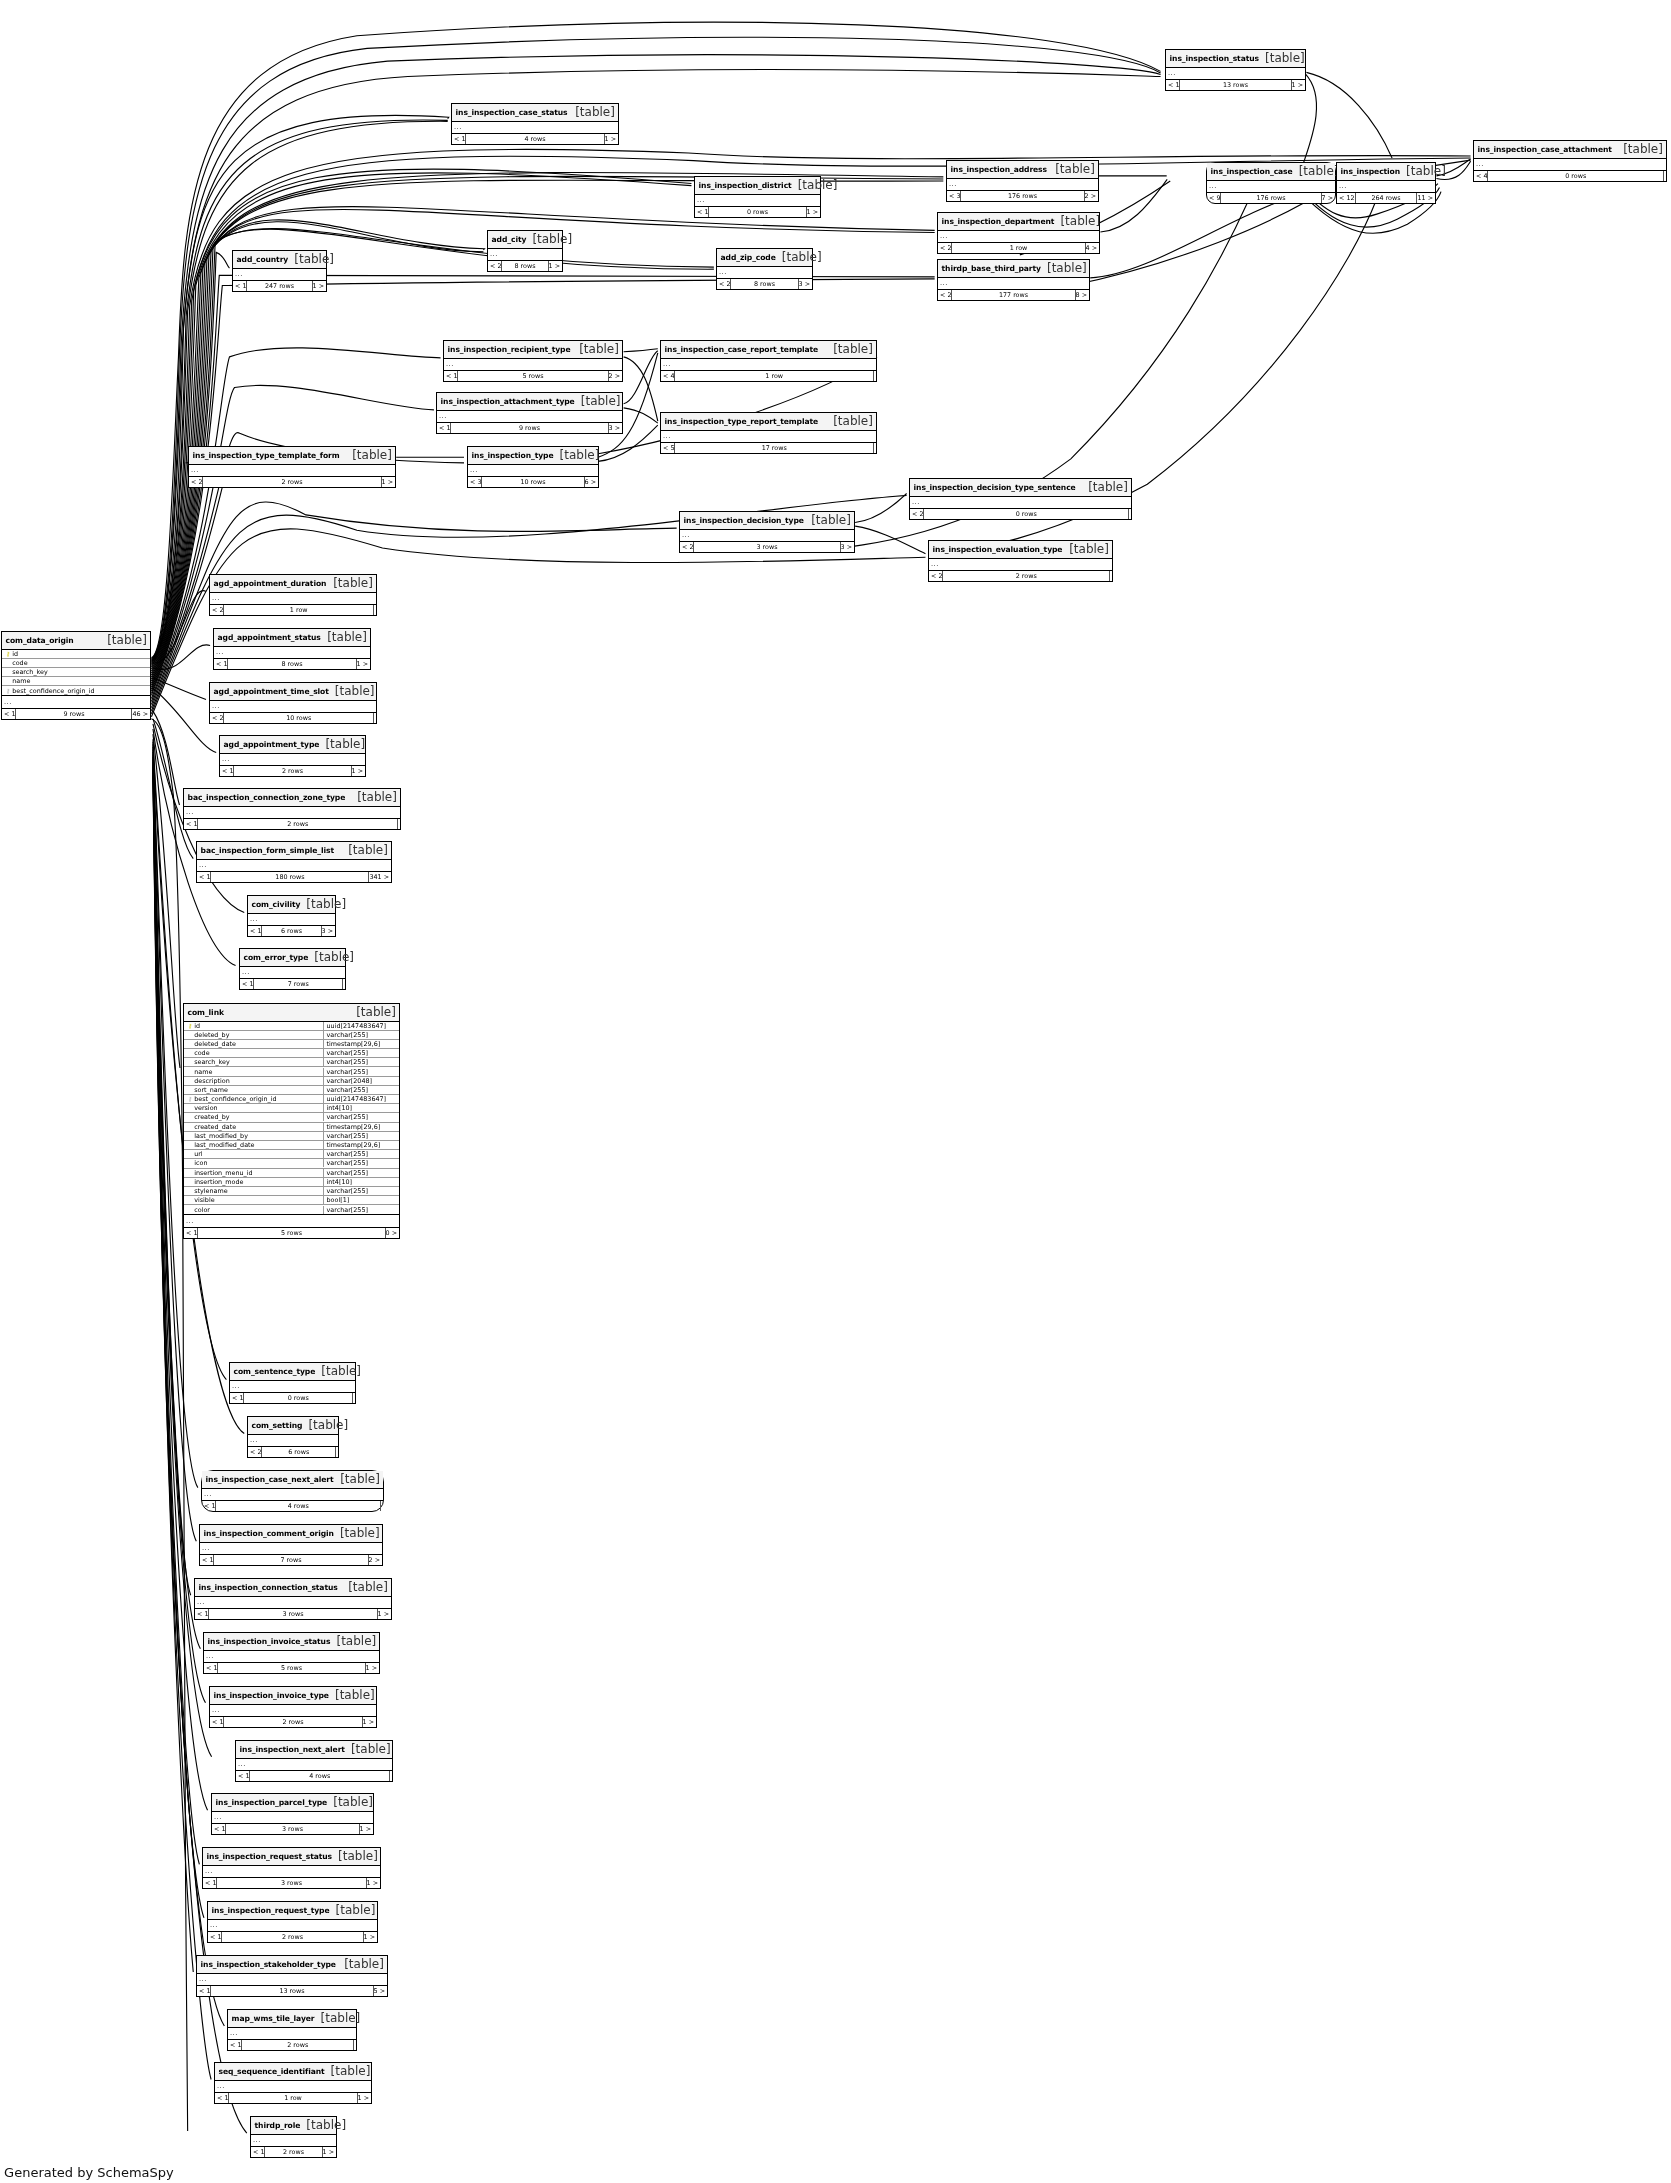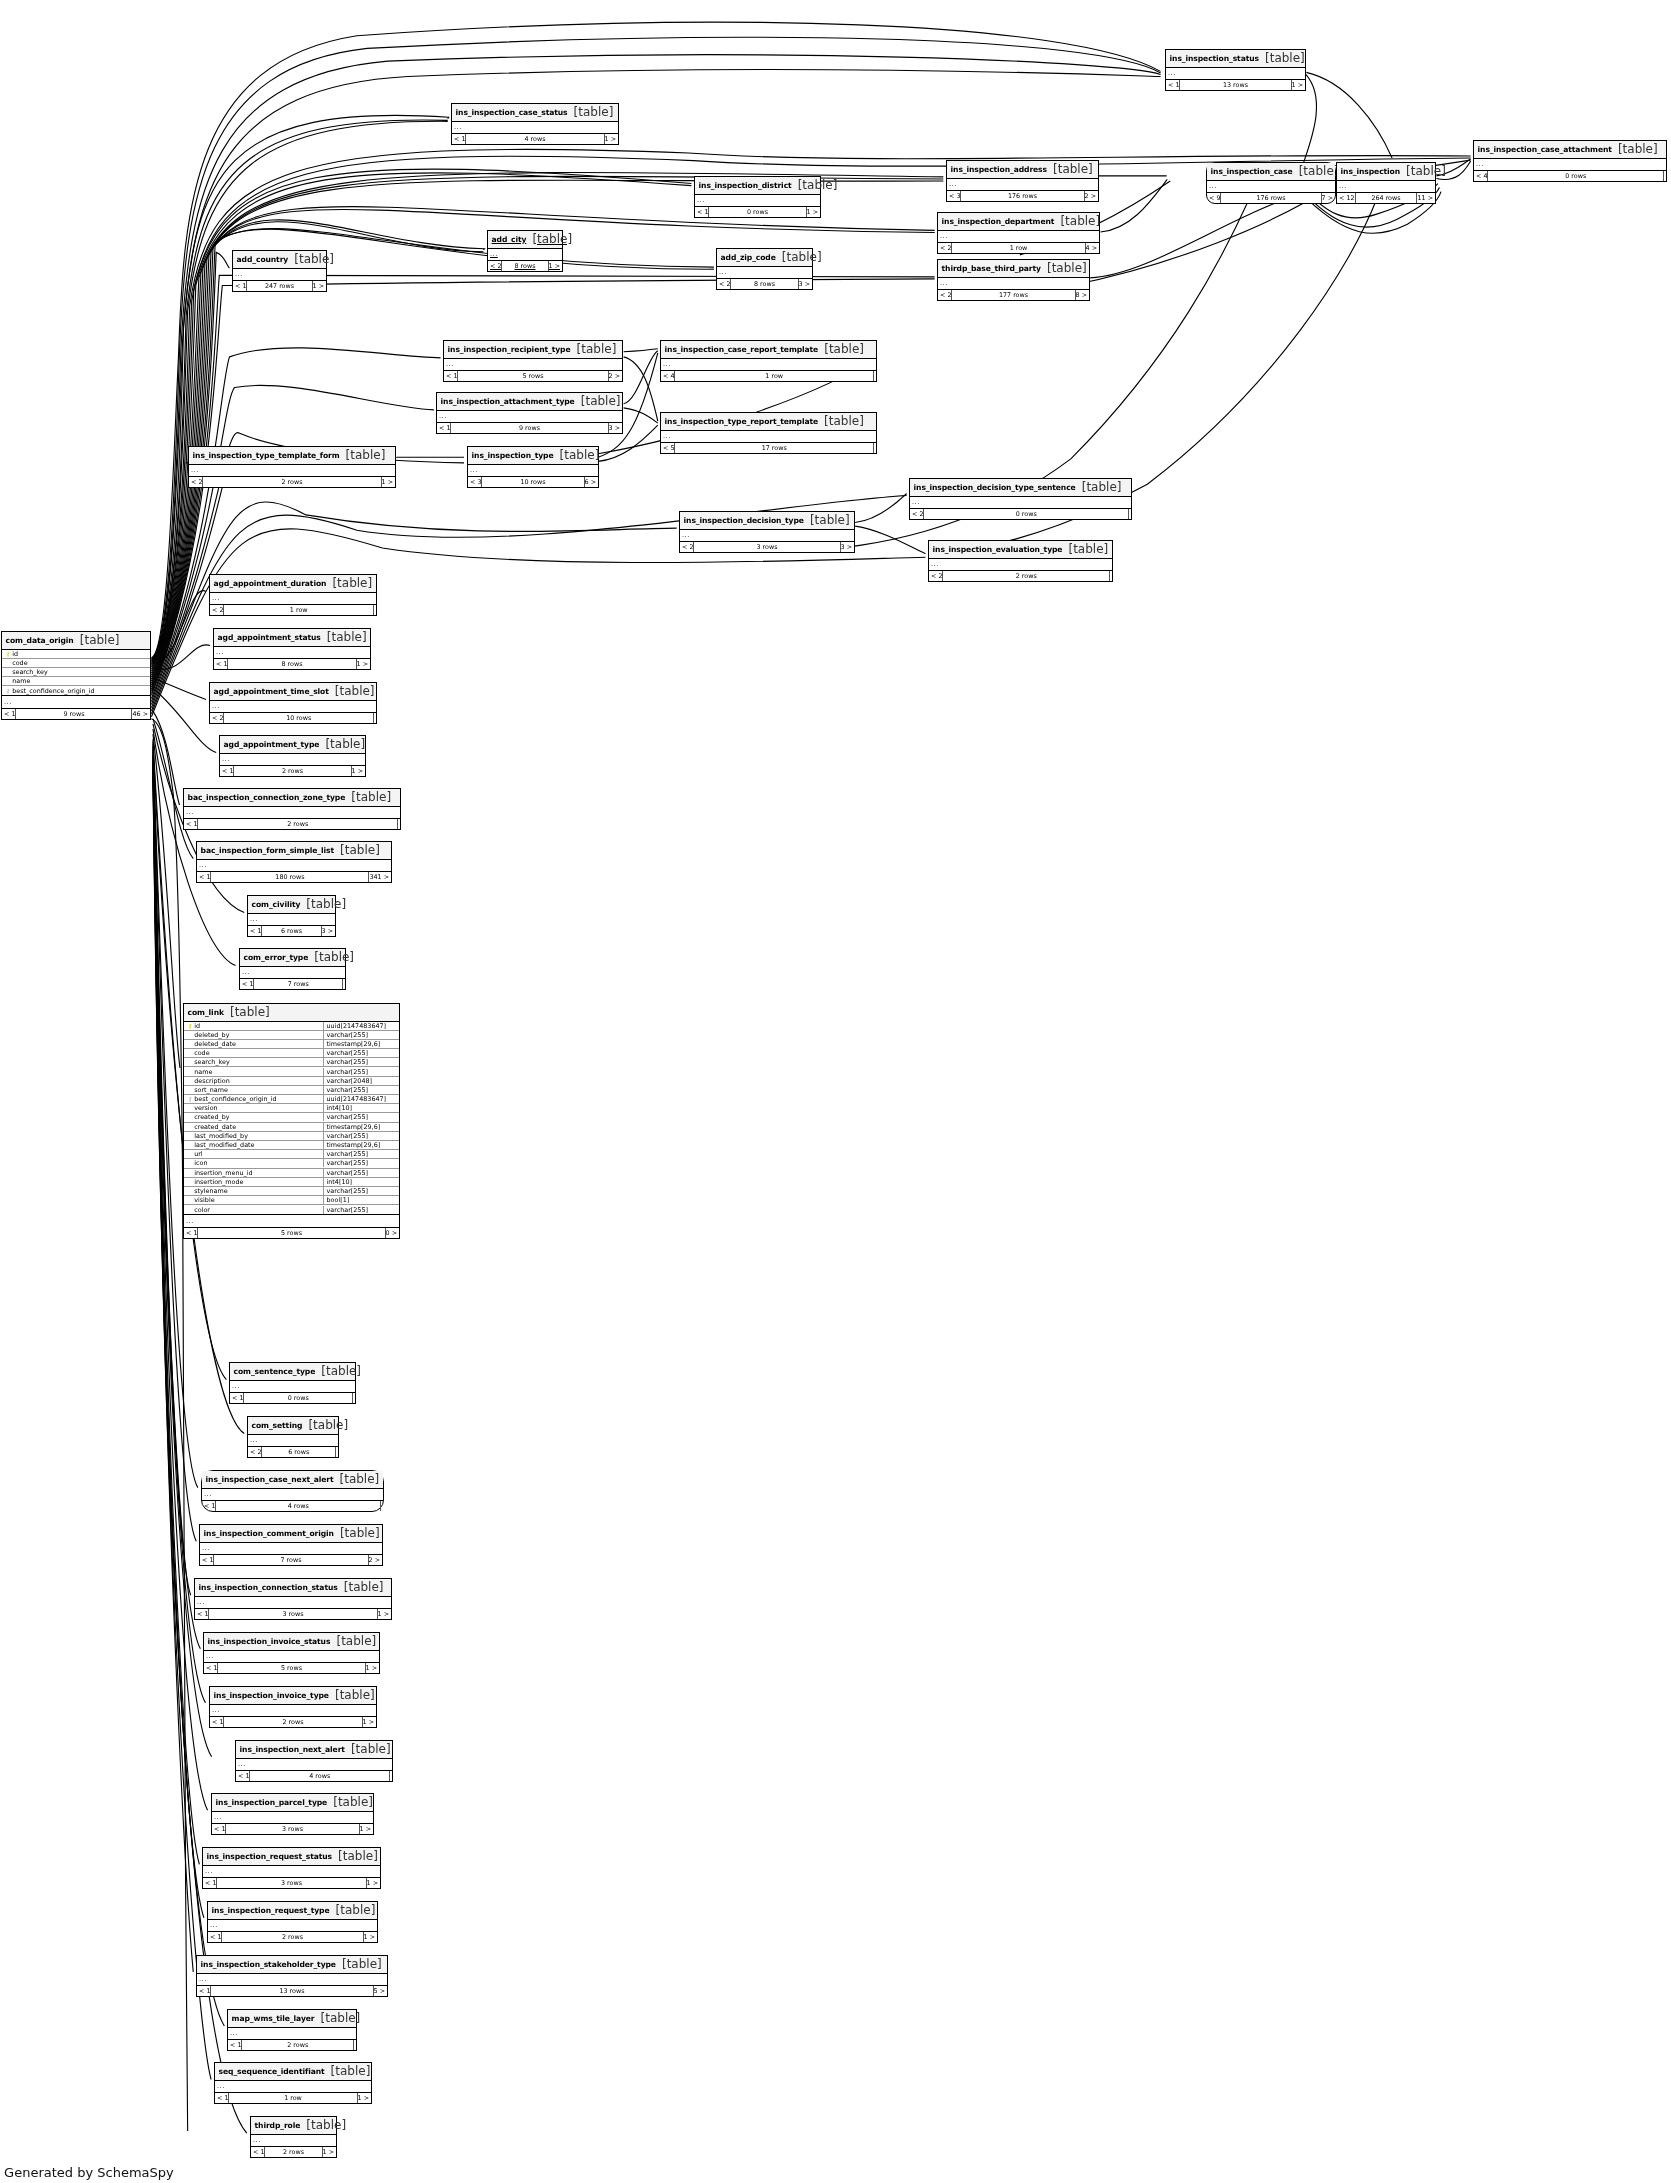--- a/index.html
+++ b/index.html
@@ -2,21 +2,21 @@
 <html style="font-size:8.2px"><head>
 <meta charset="utf-8">
 <title>SchemaSpy Relationships Diagram</title>
 <style>
   html,body{margin:0;padding:0;background:#ffffff;}
   body{font-family:"DejaVu Sans","Liberation Sans",sans-serif;}
   #canvas{position:relative;width:1672px;height:2183px;background:#fff;overflow:hidden;}
   #edges{position:absolute;left:0;top:0;width:1672px;height:2183px;pointer-events:none;}
 
   .tbl{position:absolute;border:1px solid #000;background:#fff;box-sizing:border-box;}
-  .tbl .hdr{display:flex;align-items:center;
+  .tbl .hdr{display:flex;align-items:center;justify-content:space-between;
             background:#f4f4f4;border-bottom:1px solid #000;padding:1px 3.1px 1.5px 3.6px;
             box-sizing:border-box;}
   .tbl .hdr .tname{font-weight:bold;font-size:7.6px;color:#000;white-space:nowrap;letter-spacing:-0.1px;}
   .tbl .hdr .ttag{font-size:12px;color:#333;white-space:nowrap;padding-left:6.1px;}
 
   .tbl .cols{border-bottom:1px solid #000;}
   .tbl .col{display:flex;align-items:center;border-bottom:0.5px solid #9a9a9a;
             font-size:6.4px;color:#000;height:9.2px;box-sizing:border-box;padding-left:2px;}
   .tbl .col:last-child{border-bottom:none;}
   .tbl .col .kw{width:8.2px;flex:0 0 8.2px;text-align:center;font-size:6.1px;line-height:1;}
@@ -238,21 +238,21 @@
         <span class="tname">ins_inspection_department</span>
         <span class="ttag">[table]</span>
       </div>
       <div class="ellipsis">...</div>
       <div class="foot">
         <div class="fl">&lt; 2</div>
         <div class="fc">1 row</div>
         <div class="fr">4 &gt;</div>
       </div>
     </div>
-    <div class="tbl" style="left: 487px; top: 230px; width: 76px; text-decoration: underline;">
+    <div class="tbl" style="left: 487px; top: 230px; width: 76px;">
       <div class="hdr">
         <span class="tname">add_city</span>
         <span class="ttag">[table]</span>
       </div>
       <div class="ellipsis">...</div>
       <div class="foot">
         <div class="fl">&lt; 2</div>
         <div class="fc">8 rows</div>
         <div class="fr">1 &gt;</div>
       </div>

